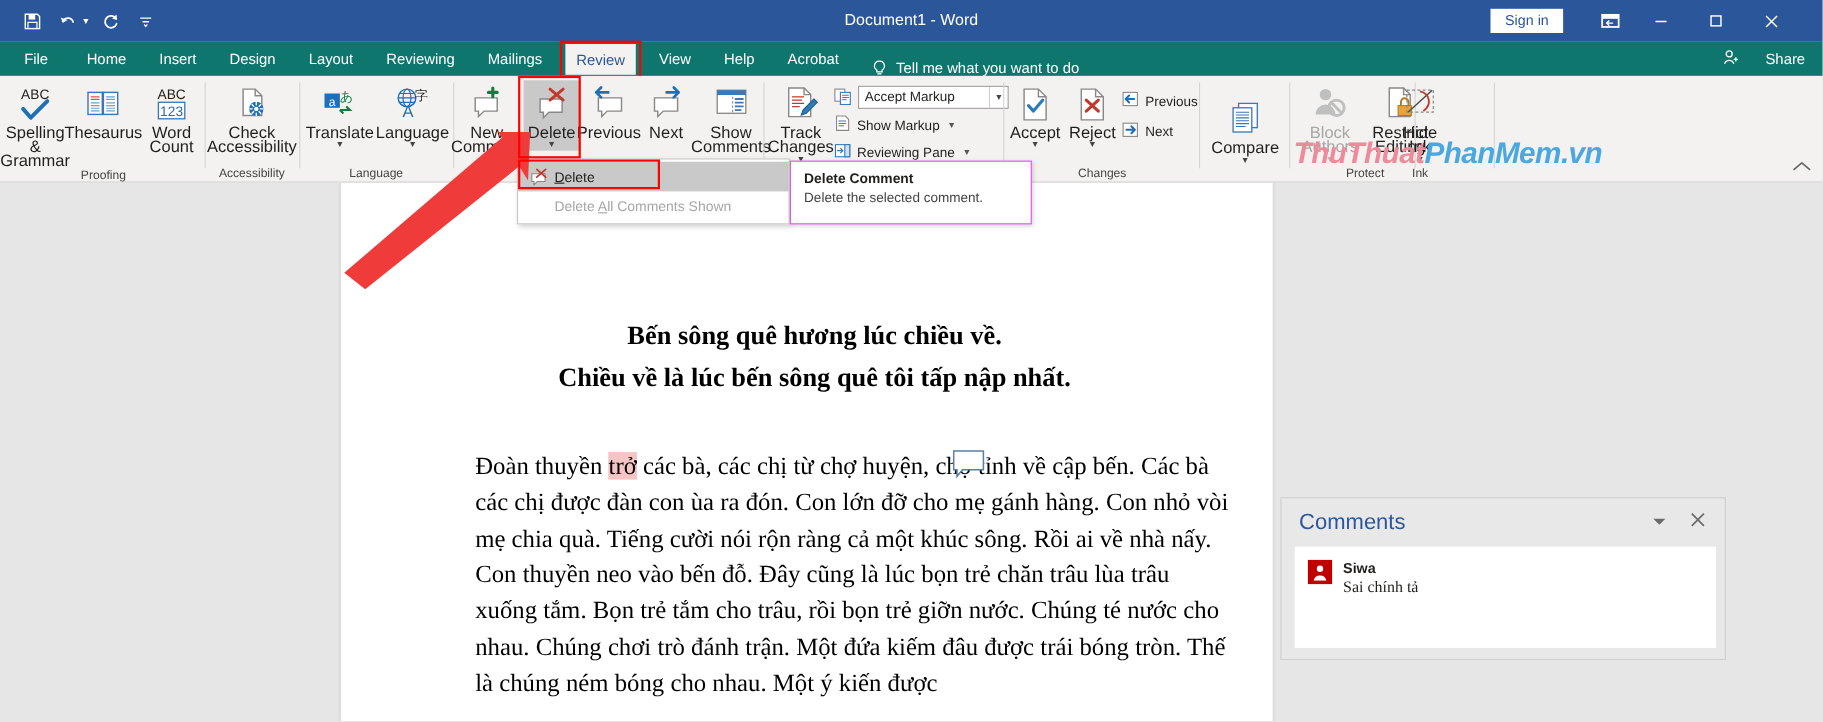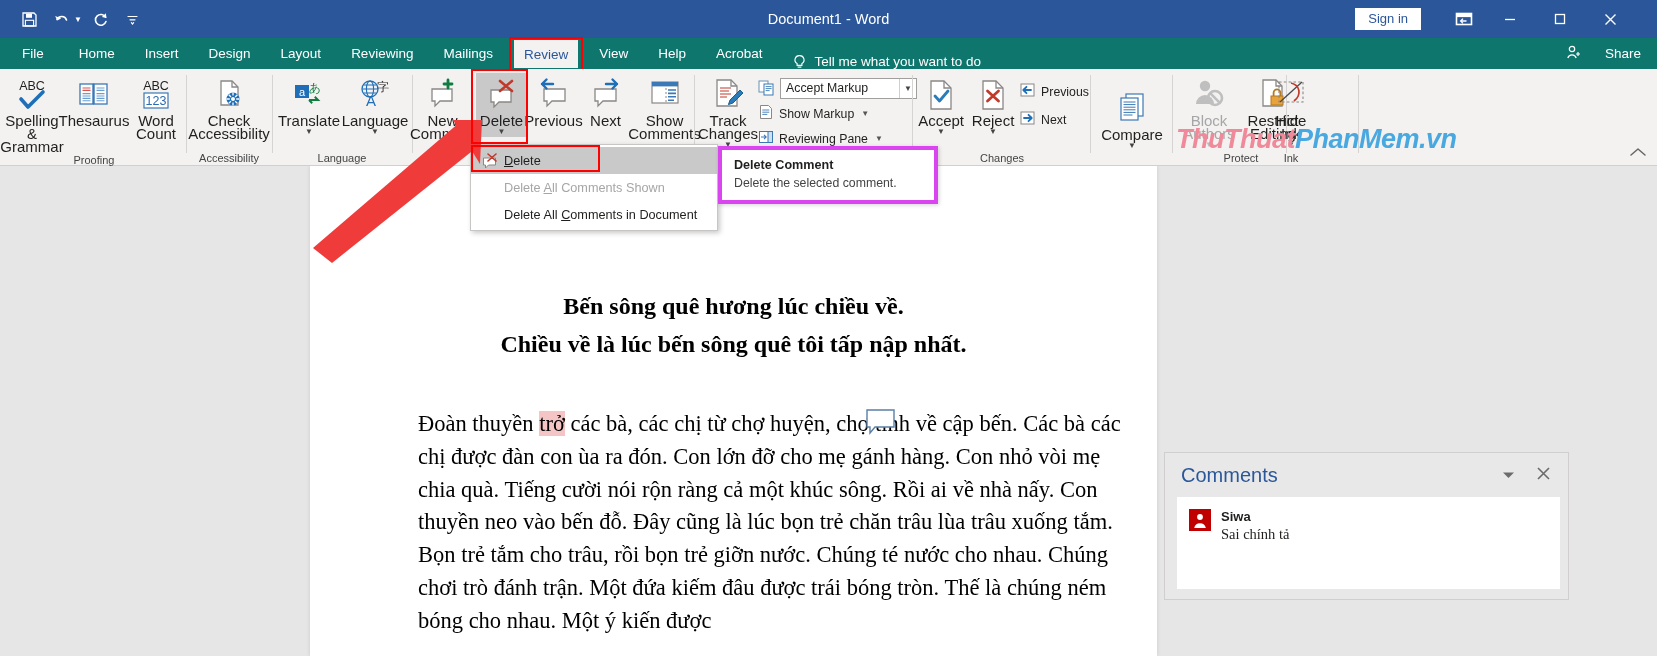--- a/index.html
+++ b/index.html
@@ -119,34 +119,34 @@
     color: #201f1e; padding-left: 5px;
   }
   .dditem .ddico { width: 28px; display: flex; align-items: center; justify-content: center; }
   .dditem.hl { background: #c9c9c9; }
   .dditem.disabled { color: #a6a6a6; }
   .dditem u { text-decoration: underline; }
 
   
   .tooltip {
     position: absolute; left: 718px; top: 146px; width: 220px; height: 58px;
-    background: #fff; border: 4px solid #d946ef; box-shadow: 1px 1px 4px rgba(0,0,0,.18);
+    background: #fff; border: 1px solid #d946ef; box-shadow: 1px 1px 4px rgba(0,0,0,.18);
     padding: 8px 12px; z-index: 36;
   }
   .tt-title { font-size: 12.6px; font-weight: bold; color: #201f1e; margin-bottom: 4px; }
   .tt-body { font-size: 12.3px; color: #444; }
 
   
   .docarea {
     position: absolute; left: 0; top: 166px; width: 1657px; height: 490px;
     background: #e6e6e6; overflow: hidden;
   }
   .page {
     position: absolute; left: 310px; top: 0px; width: 847px; height: 490px;
-    background: #fff; box-shadow: 0 0 4px rgba(0,0,0,.12);
+    background: #fff; box-shadow: 0 0 4px rgba(0,0,0,.12); padding-left: 14px;
   }
   .doc-title {
     text-align: center; font-family: "Liberation Serif", serif; font-weight: bold;
     font-size: 24px; color: #000; line-height: 1.58;
   }
   .doc-title-wrap { padding-top: 122px; }
   .doc-body {
     font-family: "Liberation Serif", serif; font-size: 22.5px; color: #000;
     line-height: 1.46; padding: 44px 36px 0 108px; text-align: left;
   }
@@ -643,24 +643,20 @@
             <path d="M2.5 5 h12 v7 h-7 l-3 3 v-3 h-2 Z" fill="#fff" stroke="#8a8886" stroke-width="1"></path>
             <path d="M7 1 L15 8 M15 1 L7 8" stroke="#c0392b" stroke-width="1.6" stroke-linecap="round"></path>
           </svg>
       </span>
       <span><u>D</u>elete</span>
     </div>
     <div class="dditem disabled">
       <span class="ddico"></span>
       <span>Delete <u>A</u>ll Comments Shown</span>
     </div>
-    <div class="dditem">
-      <span class="ddico"></span>
-      <span>Delete All <u>C</u>omments in Document</span>
-    </div>
   </div>
 
   <div class="redframe" style="left:471px;top:145px;width:129px;height:27px;"></div>
 
   <div class="tooltip">
     <div class="tt-title">Delete Comment</div>
     <div class="tt-body">Delete the selected comment.</div>
   </div>
 
   <div class="docarea">

